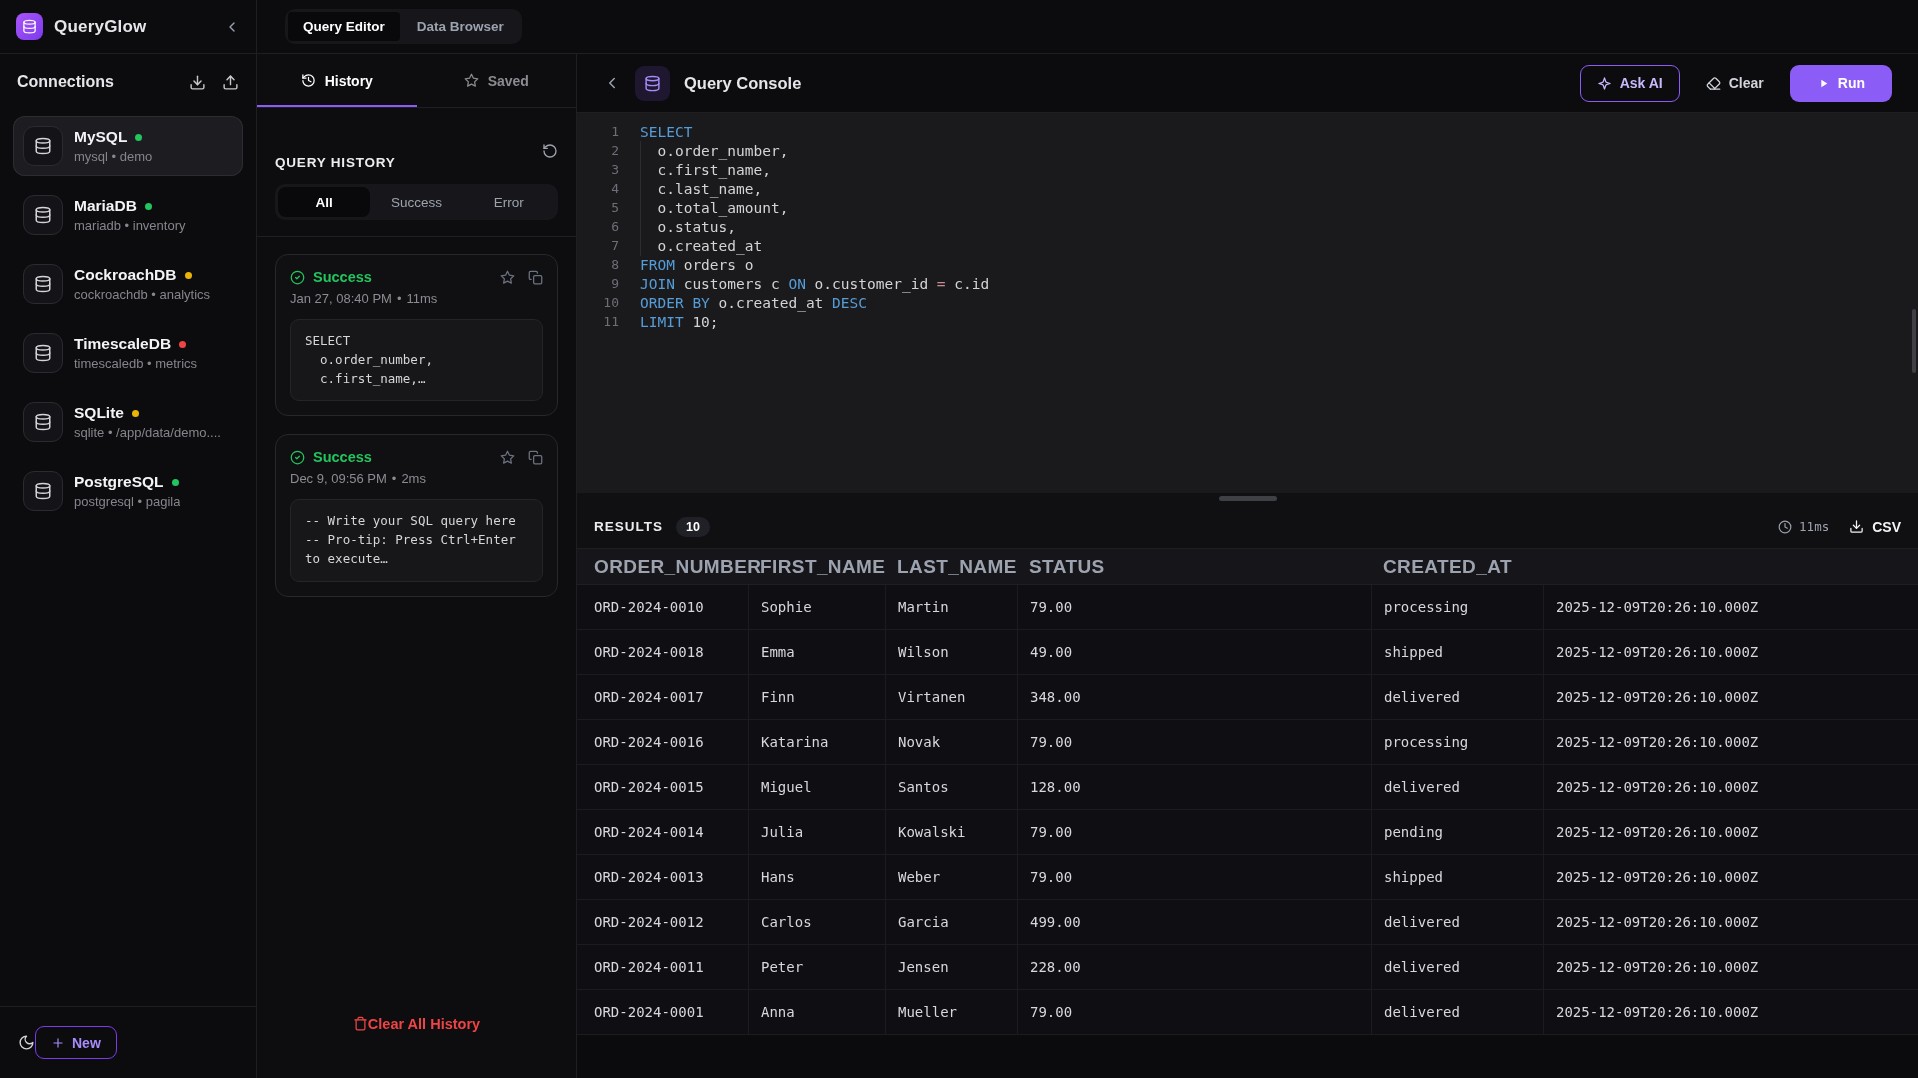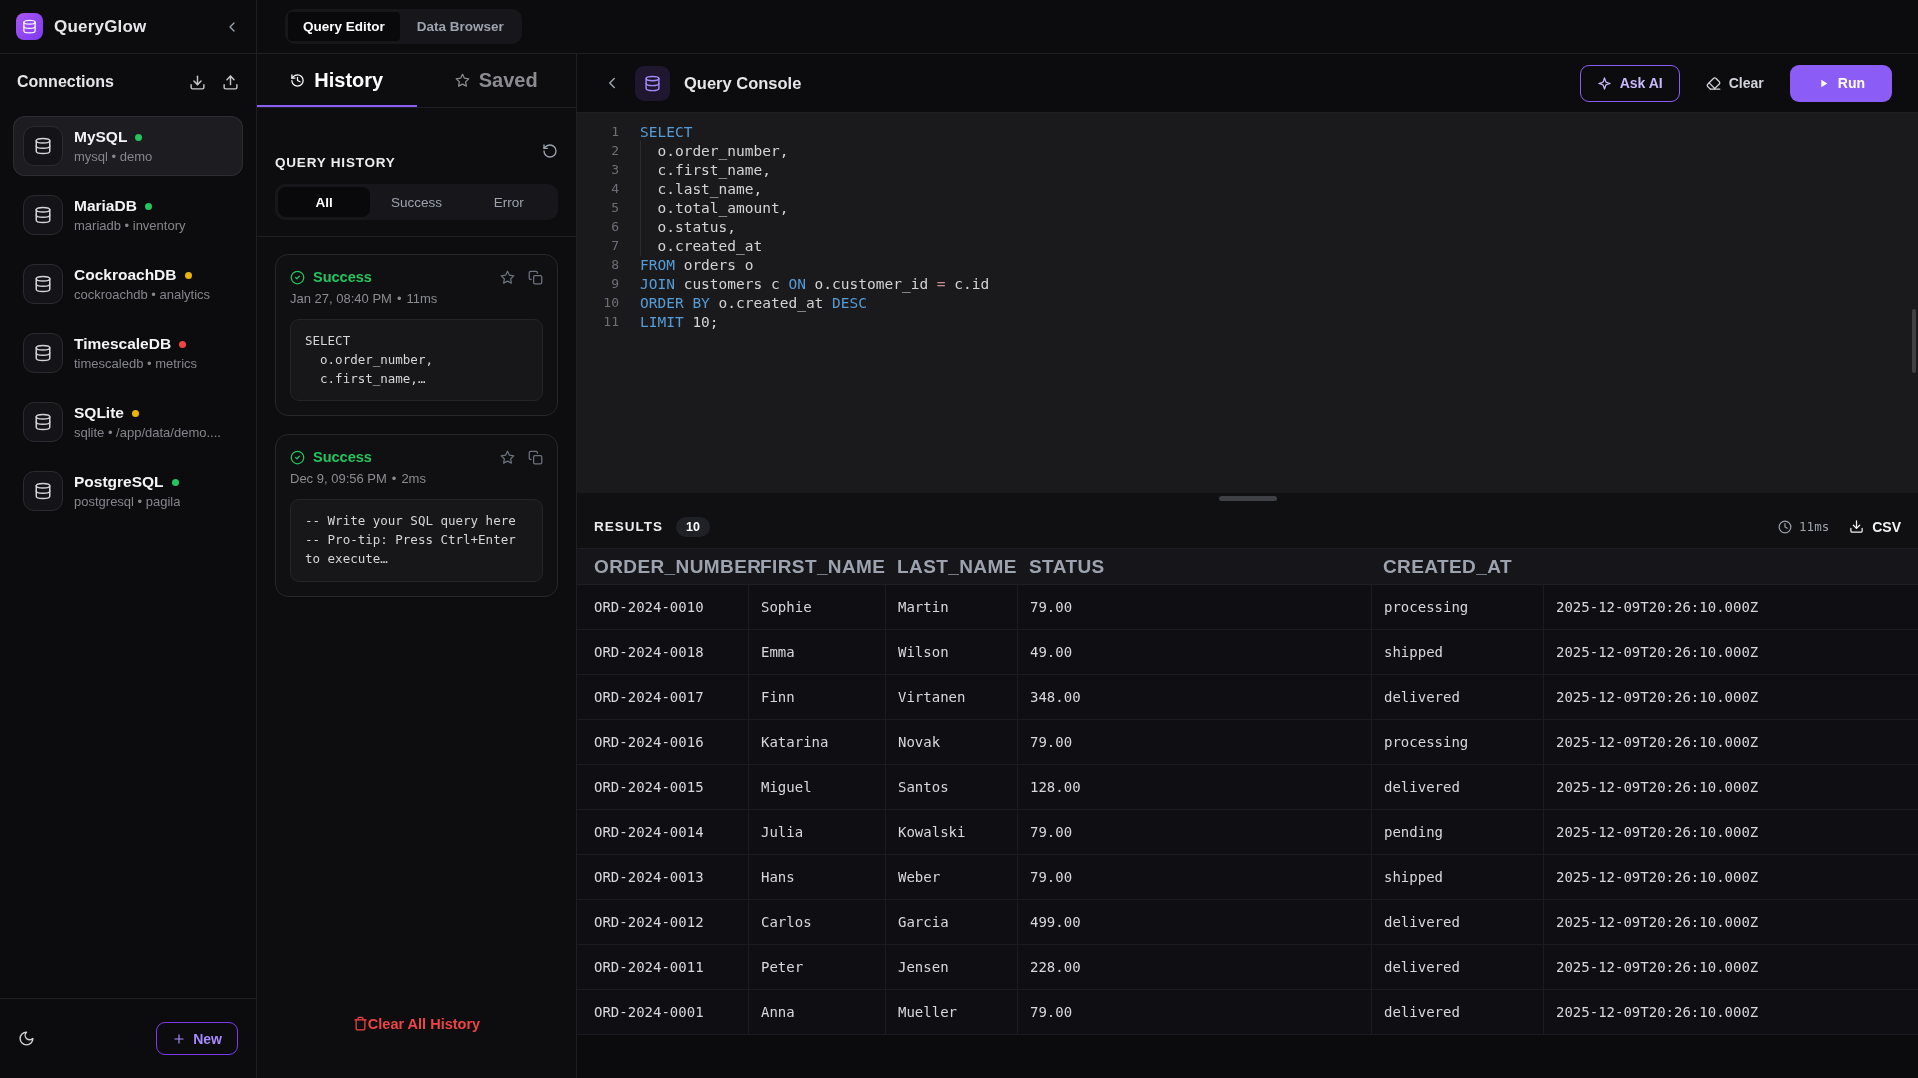--- a/index.html
+++ b/index.html
@@ -37,31 +37,31 @@
   .conn-item { display:flex; align-items:center; gap:11px; padding:10px; border-radius:12px; cursor:pointer; }
   .conn-item.selected { background:#1c1c21; box-shadow:inset 0 0 0 1px #2c2c33; }
   .conn-icon { width:40px; height:40px; border-radius:11px; background:#141418; border:1px solid #2a2a30;
                display:grid; place-items:center; color:#d4d4d8; flex:0 0 auto; }
   .conn-icon .ic { width:18px; height:18px; }
   .conn-texts { min-width:0; }
   .conn-name-row { display:flex; align-items:center; gap:8px; }
   .conn-name { font-size:15.5px; font-weight:700; color:#f4f4f6; }
   .conn-dot { width:7px; height:7px; border-radius:50%; flex:0 0 auto; }
   .conn-sub { margin-top:3px; font-size:13px; color:#85858d; white-space:nowrap; overflow:hidden; text-overflow:ellipsis; }
-  .sidebar-foot { height:80px; border-top:1px solid #1f1f23; display:flex; align-items:center; justify-content:space-between; padding:8px 18px; }
+  .sidebar-foot { height:72px; border-top:1px solid #1f1f23; display:flex; align-items:center; padding:8px 18px; }
   .theme-toggle { color:#d4d4d8; cursor:pointer; }
   .theme-toggle .ic { width:17px; height:17px; }
   .new-btn { display:flex; align-items:center; gap:7px; height:33px; padding:0 15px; border:1.5px solid #7c3aed;
              border-radius:9px; color:#a78bfa; font-size:14px; font-weight:600; background:transparent; cursor:pointer; }
   .new-btn .ic { width:14px; height:14px; }
 
   
   .history { grid-column:2; grid-row:2; border-right:1px solid #1f1f23; background:#0d0d0f; display:flex; flex-direction:column; }
   .h-tabs { height:54px; display:flex; border-bottom:1px solid #1f1f23; }
-  .h-tab { flex:1; display:flex; align-items:center; justify-content:center; gap:9px; font-size:20px; font-weight:600;
+  .h-tab { flex:1; display:flex; align-items:center; justify-content:center; gap:9px; font-size:14px; font-weight:600;
            color:#8b8b92; position:relative; cursor:pointer; }
   .h-tab .ic { width:15px; height:15px; }
   .h-tab.active { color:#fff; }
   .h-tab.active::after { content:''; position:absolute; left:0; right:0; bottom:0; height:2px; background:#8b5cf6; }
   .h-head { padding:24px 18px 14px; display:flex; align-items:center; justify-content:space-between; }
   .h-title { font-size:13.5px; font-weight:700; letter-spacing:.8px; color:#ececf1;margin-top:23px; }
   .h-refresh { color:#9ca3af; cursor:pointer; } .h-refresh .ic { width:16px; height:16px; }
   .h-filters-wrap { padding:0 18px 16px; border-bottom:1px solid #1f1f23; }
   .h-filters { background:#17171b; border-radius:10px; padding:3px; display:flex; }
   .h-filter { flex:1; height:30px; display:flex; align-items:center; justify-content:center; font-size:13.5px;

